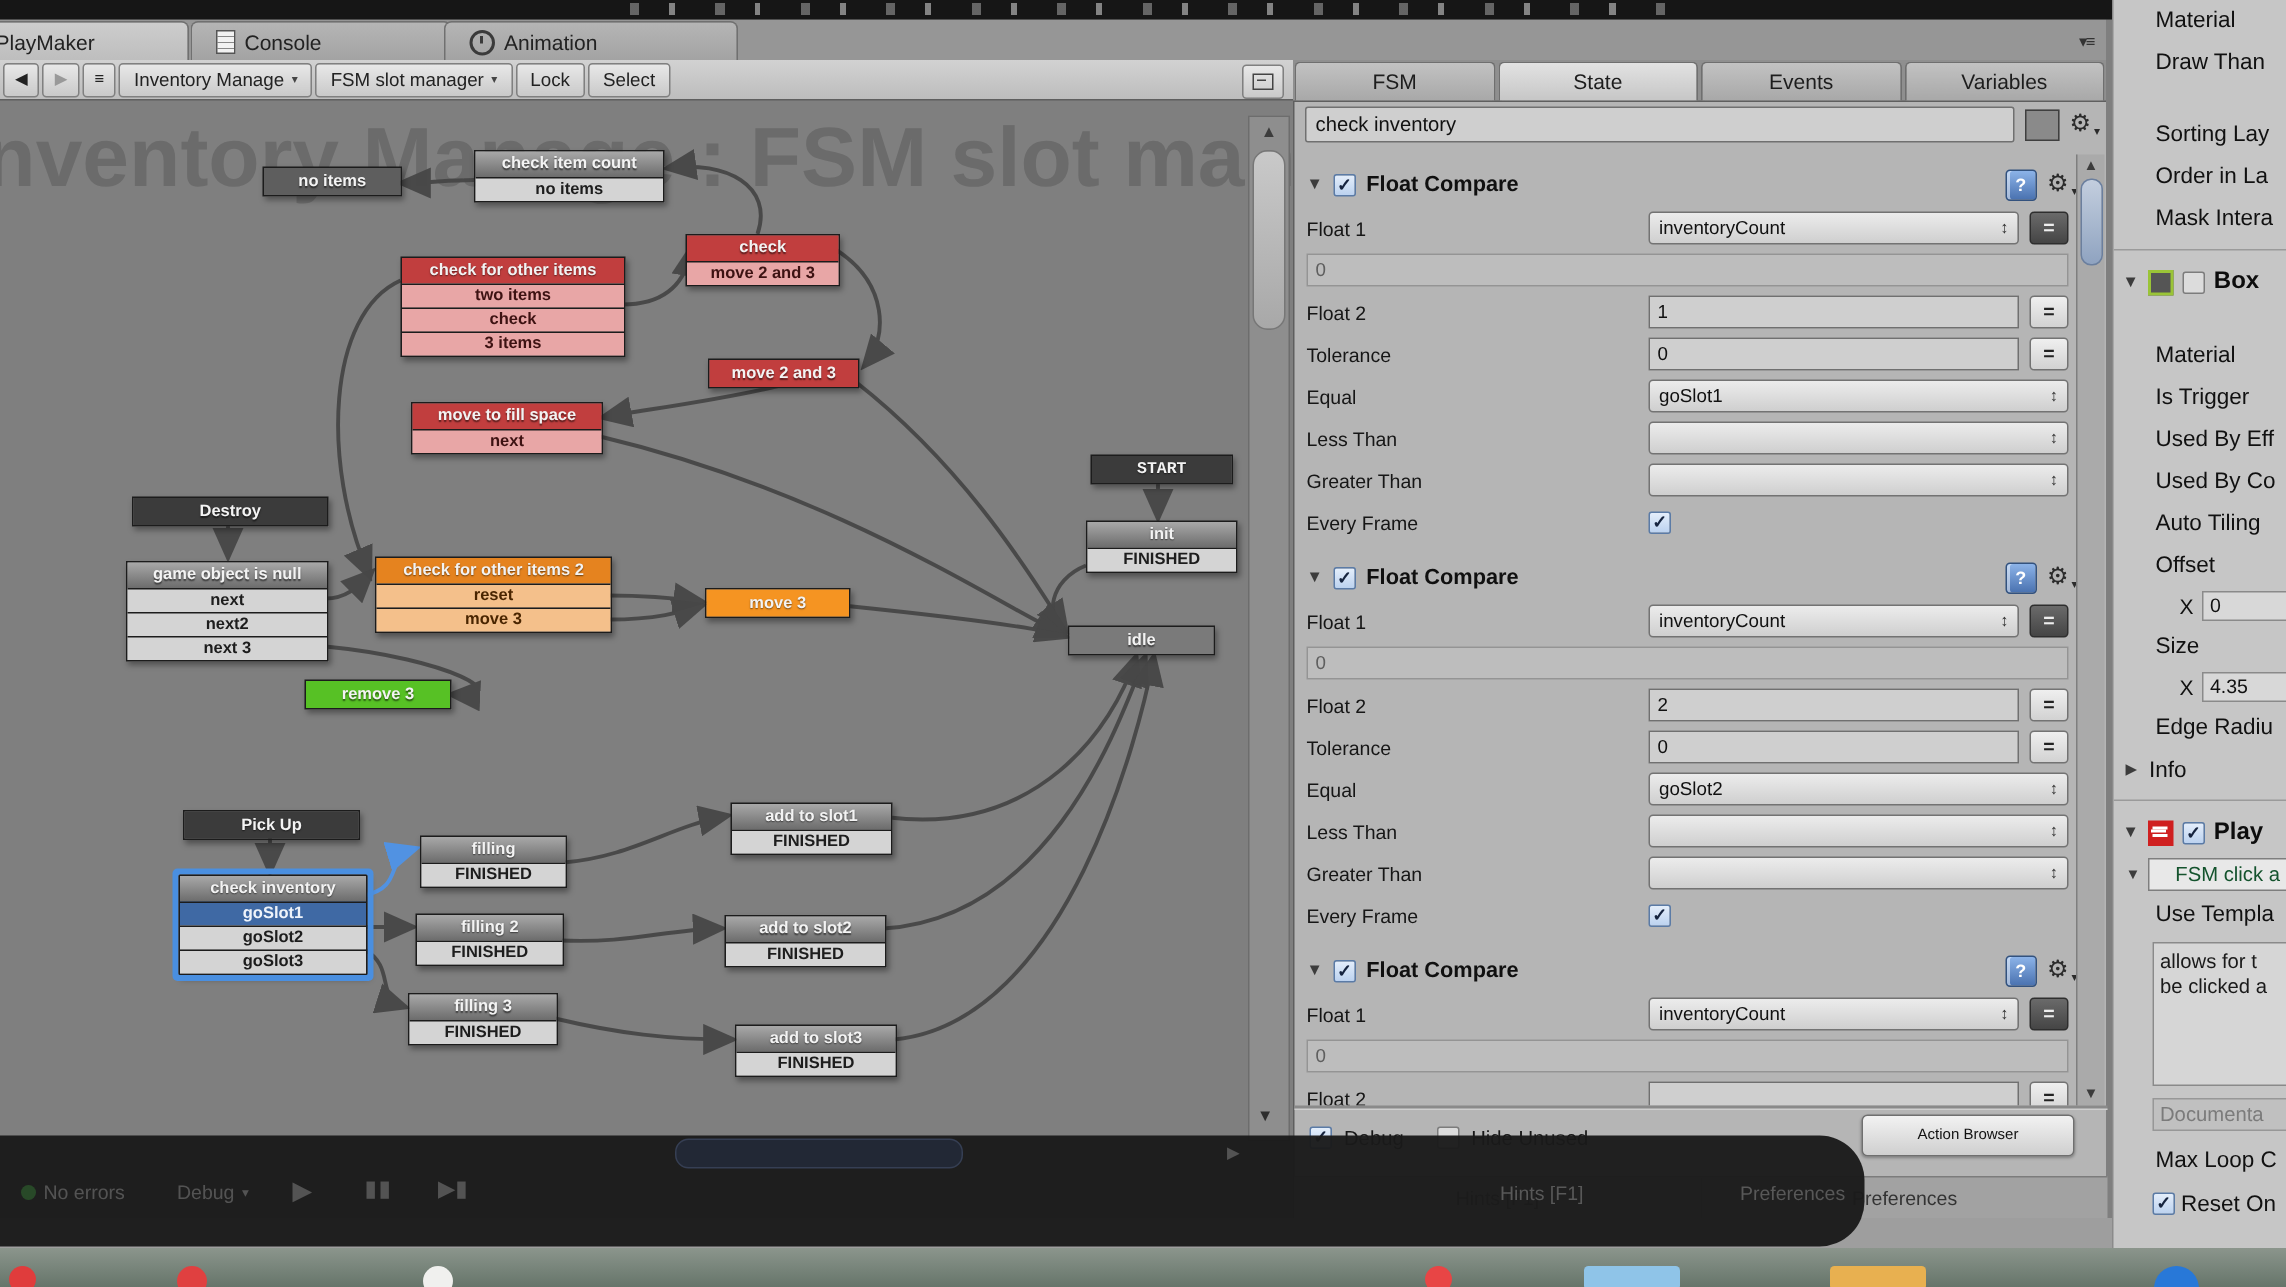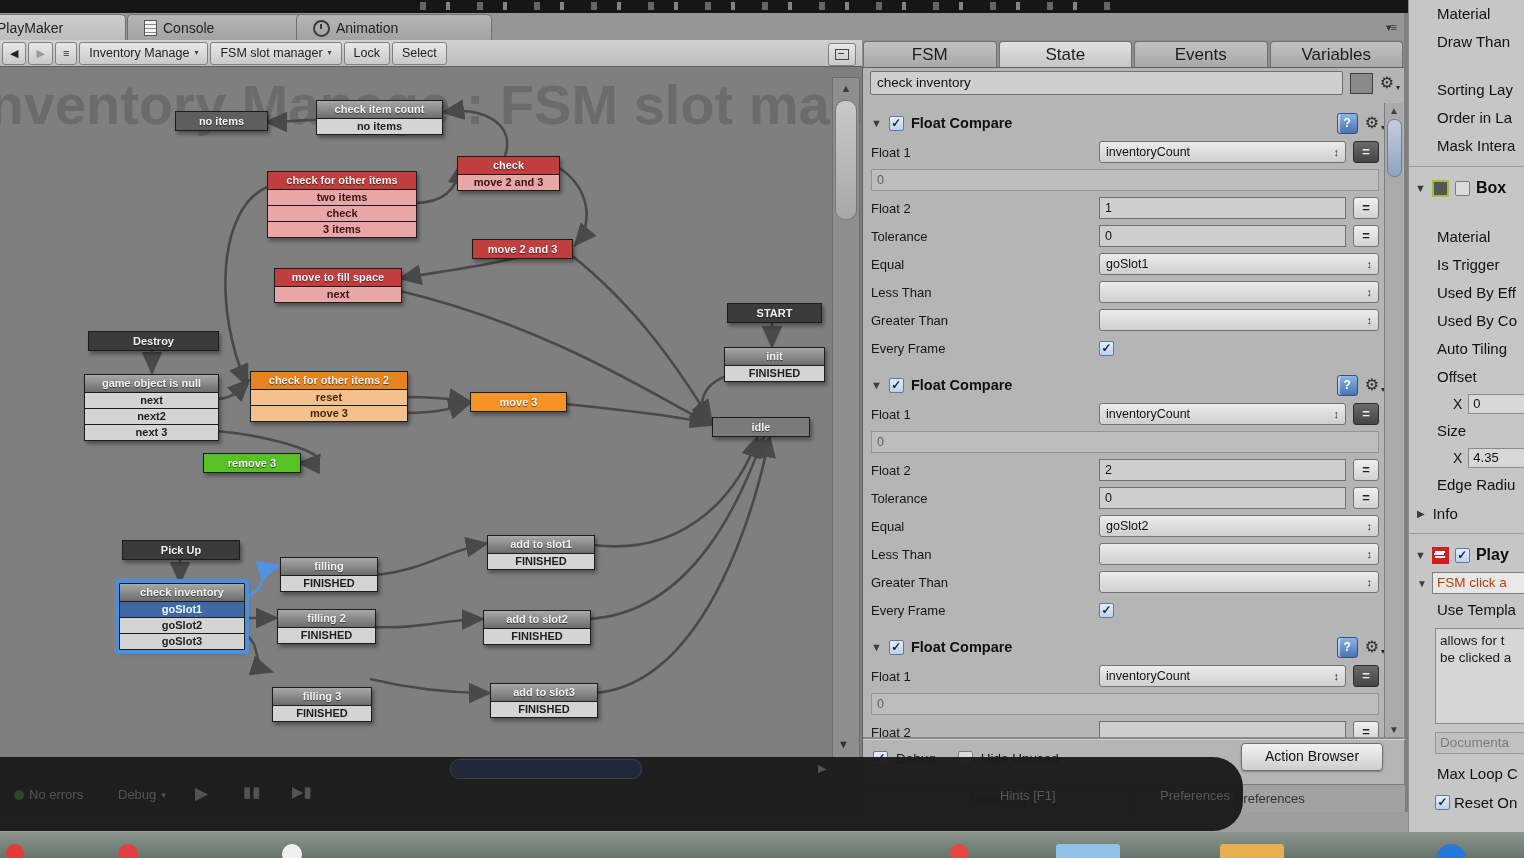--- a/index.html
+++ b/index.html
@@ -55,21 +55,21 @@
 
   
   .g-vscroll{position:absolute;right:2px;top:10px;width:26px;height:682px;background:#8e8e8e;border:1px solid #6d6d6d;z-index:3;}
   .g-vscroll .arr{position:absolute;left:0;width:100%;text-align:center;font-size:11px;color:#3c3c3c;}
   .g-vscroll .thumb{position:absolute;left:2px;top:22px;width:20px;height:118px;background:linear-gradient(#c9c9c9,#a8a8a8);
         border:1px solid #777;border-radius:10px;}
 
   
   .fsm-tabs{position:absolute;left:862px;top:40px;width:542px;height:27px;background:#8f8f8f;border-bottom:1px solid #5f5f5f;
         display:flex;z-index:4;}
-  .ftab{flex:1;margin:1px 1px 0 1px;text-align:center;line-height:25px;font-size:17px;color:#1d1d1d;
+  .ftab{flex:1;margin:1px 1px 0 1px;text-align:center;line-height:25px;font-size:14px;color:#1d1d1d;
         background:linear-gradient(#c2c2c2,#a8a8a8);border:1px solid #6f6f6f;border-bottom:none;border-radius:4px 4px 0 0;}
   .ftab.active{background:linear-gradient(#e2e2e2,#c6c6c6);}
 
   .fsm-panel{position:absolute;left:862px;top:67px;width:542px;height:765px;background:#b5b5b5;border-left:1px solid #5e5e5e;
         box-sizing:border-box;z-index:2;}
   .state-row{position:absolute;left:7px;top:4px;right:10px;height:24px;display:flex;align-items:center;gap:7px;}
   .state-field{flex:1;height:22px;line-height:22px;background:#cfcfcf;border:1px solid #707070;border-radius:2px;
         font-size:13.5px;color:#111;padding:0 6px;}
   .swatch{width:21px;height:19px;background:#8a8a8a;border:1px solid #3f3f3f;}
   .gear{font-size:16px;color:#2b2b2b;line-height:1;position:relative;}
@@ -100,21 +100,21 @@
 
   .p-vscroll{position:absolute;right:1px;top:36px;width:18px;height:634px;background:#aaaaaa;border-left:1px solid #7e7e7e;}
   .p-vscroll .arr{position:absolute;left:0;width:100%;text-align:center;font-size:10px;color:#3c3c3c;}
   .p-vscroll .thumb{position:absolute;left:2px;top:16px;width:13px;height:56px;border-radius:7px;
         background:linear-gradient(#c3cede,#8fa3c0);border:1px solid #6b7f9e;}
 
   .panel-divider{position:absolute;left:0;top:670px;width:542px;height:2px;background:#8a8a8a;border-bottom:1px solid #cfcfcf;}
   .panel-bottom{position:absolute;left:10px;top:676px;width:522px;height:30px;display:flex;align-items:center;gap:8px;}
   .panel-bottom .lbl{font-size:13.5px;color:#161616;margin-right:14px;}
   .action-browser-btn{position:absolute;right:12px;top:0px;width:140px;height:26px;border-radius:4px;
-        background:linear-gradient(#f2f2f2,#cfcfcf);border:1px solid #6f6f6f;font-size:14px;color:#111;
+        background:linear-gradient(#f2f2f2,#cfcfcf);border:1px solid #6f6f6f;font-size:10px;color:#111;
         text-align:center;line-height:25px;box-shadow:0 1px 2px rgba(0,0,0,.3);}
   .statusbar{position:absolute;left:0;top:717px;width:542px;height:28px;background:#a2a2a2;border-top:1px solid #7c7c7c;
         display:flex;}
   .statusbar .cell{flex:1;text-align:center;line-height:27px;font-size:13px;color:#333;border-right:1px solid #8a8a8a;}
 
   
   .inspector{position:absolute;left:1408px;top:0;width:116px;height:832px;background:#c6c6c6;border-left:1px solid #8a8a8a;
         overflow:hidden;z-index:6;}
   .ins-row{height:28px;line-height:28px;font-size:15px;color:#111;padding-left:28px;white-space:nowrap;}
   .ins-gap{height:20px;}
@@ -123,22 +123,22 @@
   .ins-comp .tri{font-size:11px;color:#3c3c3c;font-weight:normal;}
   .icon-box{width:17px;height:17px;background:#555;border:2px solid #9ac437;box-sizing:border-box;}
   .icon-play{width:17px;height:17px;background:#cf1f1f;position:relative;}
   .icon-play:after{content:"";position:absolute;left:3px;top:4px;width:10px;height:2px;background:#fff;box-shadow:0 5px 0 #fff,-1px 2px 0 #fff;}
   .ins-xrow{display:flex;align-items:center;height:26px;padding-left:44px;font-size:14px;color:#111;gap:6px;white-space:nowrap;}
   .ins-xrow .xfld{width:80px;height:18px;line-height:18px;background:#d8d8d8;border:1px solid #8a8a8a;padding:0 4px;font-size:13px;}
   .ins-fold{display:flex;align-items:center;gap:8px;height:28px;padding-left:8px;font-size:15px;color:#111;}
   .ins-fold .tri{font-size:10px;color:#3c3c3c;}
   .ins-fsmfield{display:flex;align-items:center;gap:5px;height:26px;padding-left:8px;}
   .ins-fsmfield .tri{font-size:10px;color:#3c3c3c;}
-  .ins-fsmfield .f{flex:1;height:20px;line-height:20px;background:#e8e8e8;border:1px solid #7e7e7e;font-size:13.5px;color:#c2410c;
-        padding:0 4px;white-space:nowrap;overflow:hidden;}
+  .ins-fsmfield .f{flex:1;height:20px;line-height:20px;background:#e8e8e8;border:1px solid #7e7e7e;font-size:13.5px;color:#14532d;
+        padding:0 4px;white-space:nowrap;overflow:hidden;text-align:right;}
   .ins-textarea{margin:4px 0 8px 26px;width:100px;height:88px;background:#d6d6d6;border:1px solid #8a8a8a;
         font-size:13.5px;color:#1a1a1a;padding:3px 4px;line-height:17px;white-space:nowrap;}
   .ins-docbtn{margin:6px 0 6px 26px;width:96px;height:20px;line-height:19px;background:#c0c0c0;border:1px solid #979797;
         color:#7b7b7b;font-size:13.5px;padding:0 4px;white-space:nowrap;overflow:hidden;}
   .ins-check{display:flex;align-items:center;gap:4px;height:28px;padding-left:26px;font-size:15px;color:#111;white-space:nowrap;}
 
   
   .banner{position:absolute;left:0;top:757px;width:1243px;height:74px;background:rgba(26,26,26,.96);
         border-radius:0 30px 30px 0;z-index:50;}
   .banner-title{position:absolute;left:35px;top:2px;font-size:37px;font-weight:bold;color:#fff;letter-spacing:.5px;}
@@ -299,21 +299,21 @@
         <div class="node-row" style="background: rgb(244, 192, 139); color: rgb(74, 37, 0);">reset</div>
         <div class="node-row" style="background: rgb(244, 192, 139); color: rgb(74, 37, 0);">move 3</div>
       </div>
       <div class="node single" style="left: 203px; top: 386px; width: 96px;">
         <div class="node-head" style="background: rgb(87, 193, 37);">remove 3</div>
       </div>
       <div class="node single" style="left: 470px; top: 325px; width: 95px;">
         <div class="node-head" style="background: rgb(245, 148, 34);">move 3</div>
       </div>
       <div class="node single" style="left: 727px; top: 236px; width: 93px;">
-        <div class="node-head" style="background: rgb(59, 59, 59);">START</div>
+        <div class="node-head" style="background: rgb(59, 59, 59); font-family: Liberation Mono, monospace;">START</div>
       </div>
       <div class="node" style="left: 724px; top: 280px; width: 99px;">
         <div class="node-head grad">init</div>
         <div class="node-row">FINISHED</div>
       </div>
       <div class="node single" style="left: 712px; top: 350px; width: 96px;">
         <div class="node-head" style="background: rgb(122, 122, 122);">idle</div>
       </div>
       <div class="node single" style="left: 122px; top: 473px; width: 116px;">
         <div class="node-head" style="background: rgb(59, 59, 59);">Pick Up</div>
@@ -325,21 +325,21 @@
         <div class="node-row">goSlot3</div>
       </div>
       <div class="node" style="left: 280px; top: 490px; width: 96px;">
         <div class="node-head grad">filling</div>
         <div class="node-row">FINISHED</div>
       </div>
       <div class="node" style="left: 277px; top: 542px; width: 97px;">
         <div class="node-head grad">filling 2</div>
         <div class="node-row">FINISHED</div>
       </div>
-      <div class="node" style="left: 272px; top: 595px; width: 98px; margin-top: 25px;">
+      <div class="node" style="left: 272px; top: 595px; width: 98px;">
         <div class="node-head grad">filling 3</div>
         <div class="node-row">FINISHED</div>
       </div>
       <div class="node" style="left: 487px; top: 468px; width: 106px;">
         <div class="node-head grad">add to slot1</div>
         <div class="node-row">FINISHED</div>
       </div>
       <div class="node" style="left: 483px; top: 543px; width: 106px;">
         <div class="node-head grad">add to slot2</div>
         <div class="node-row">FINISHED</div>

